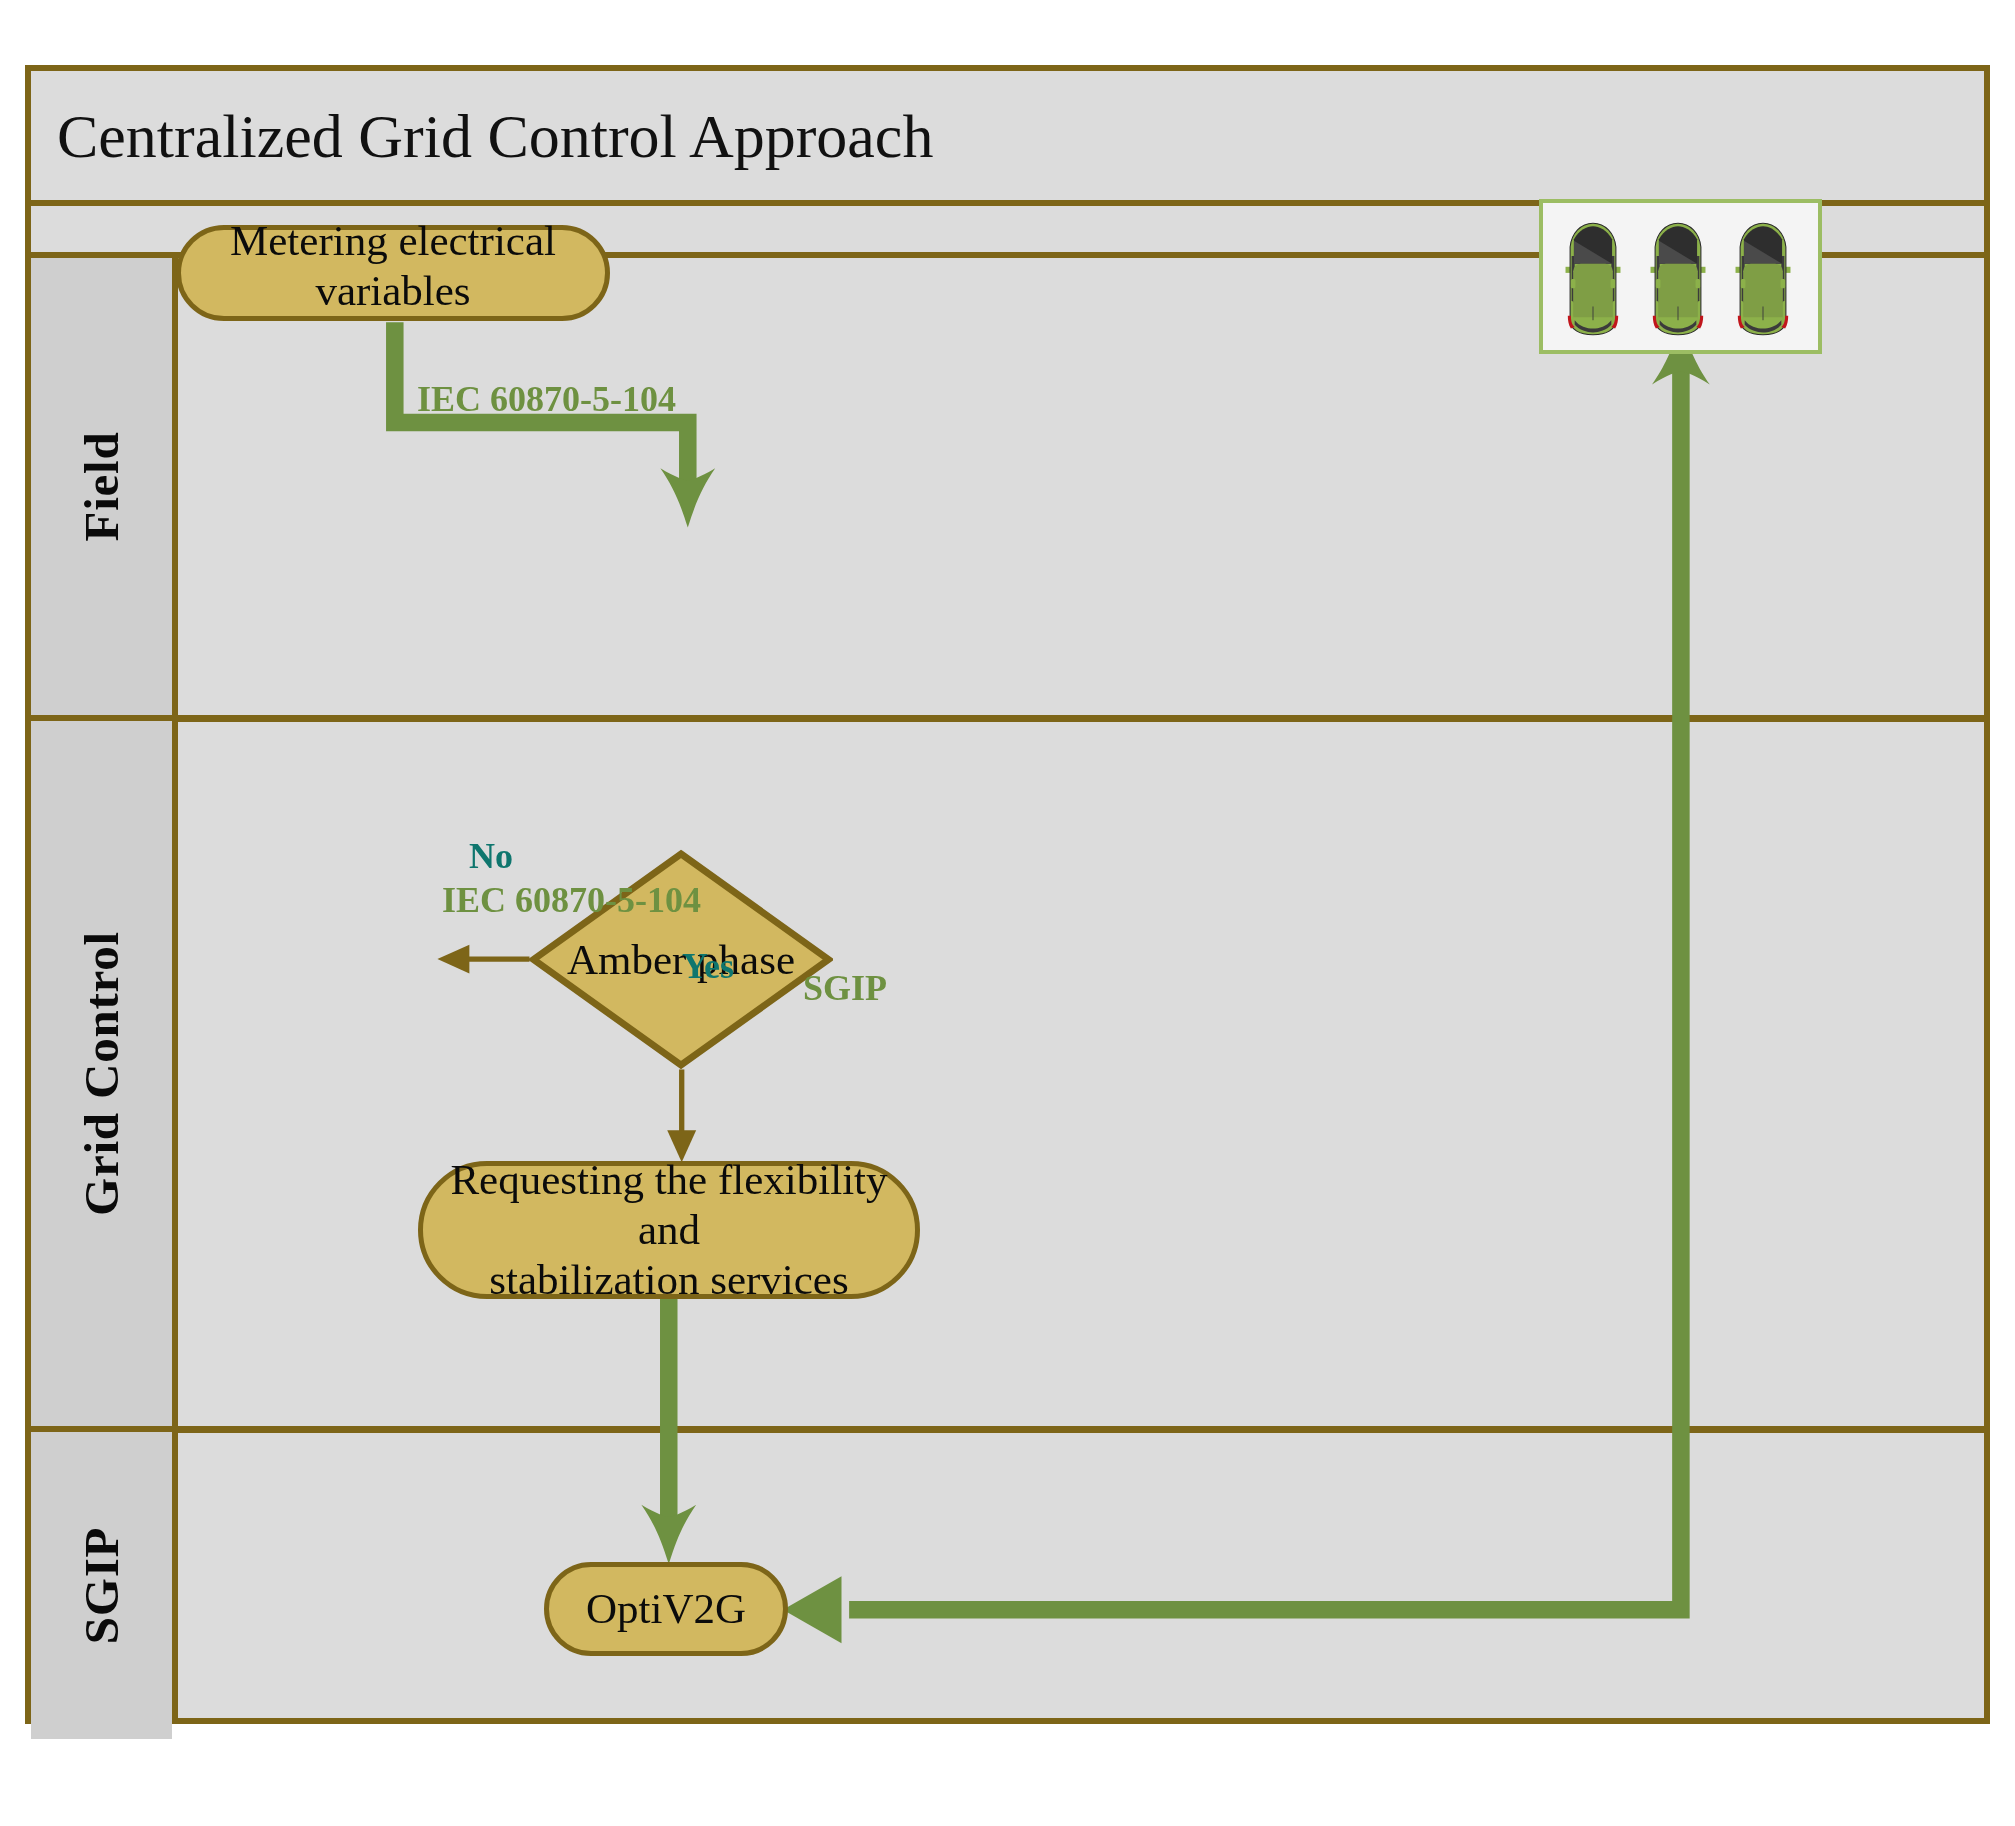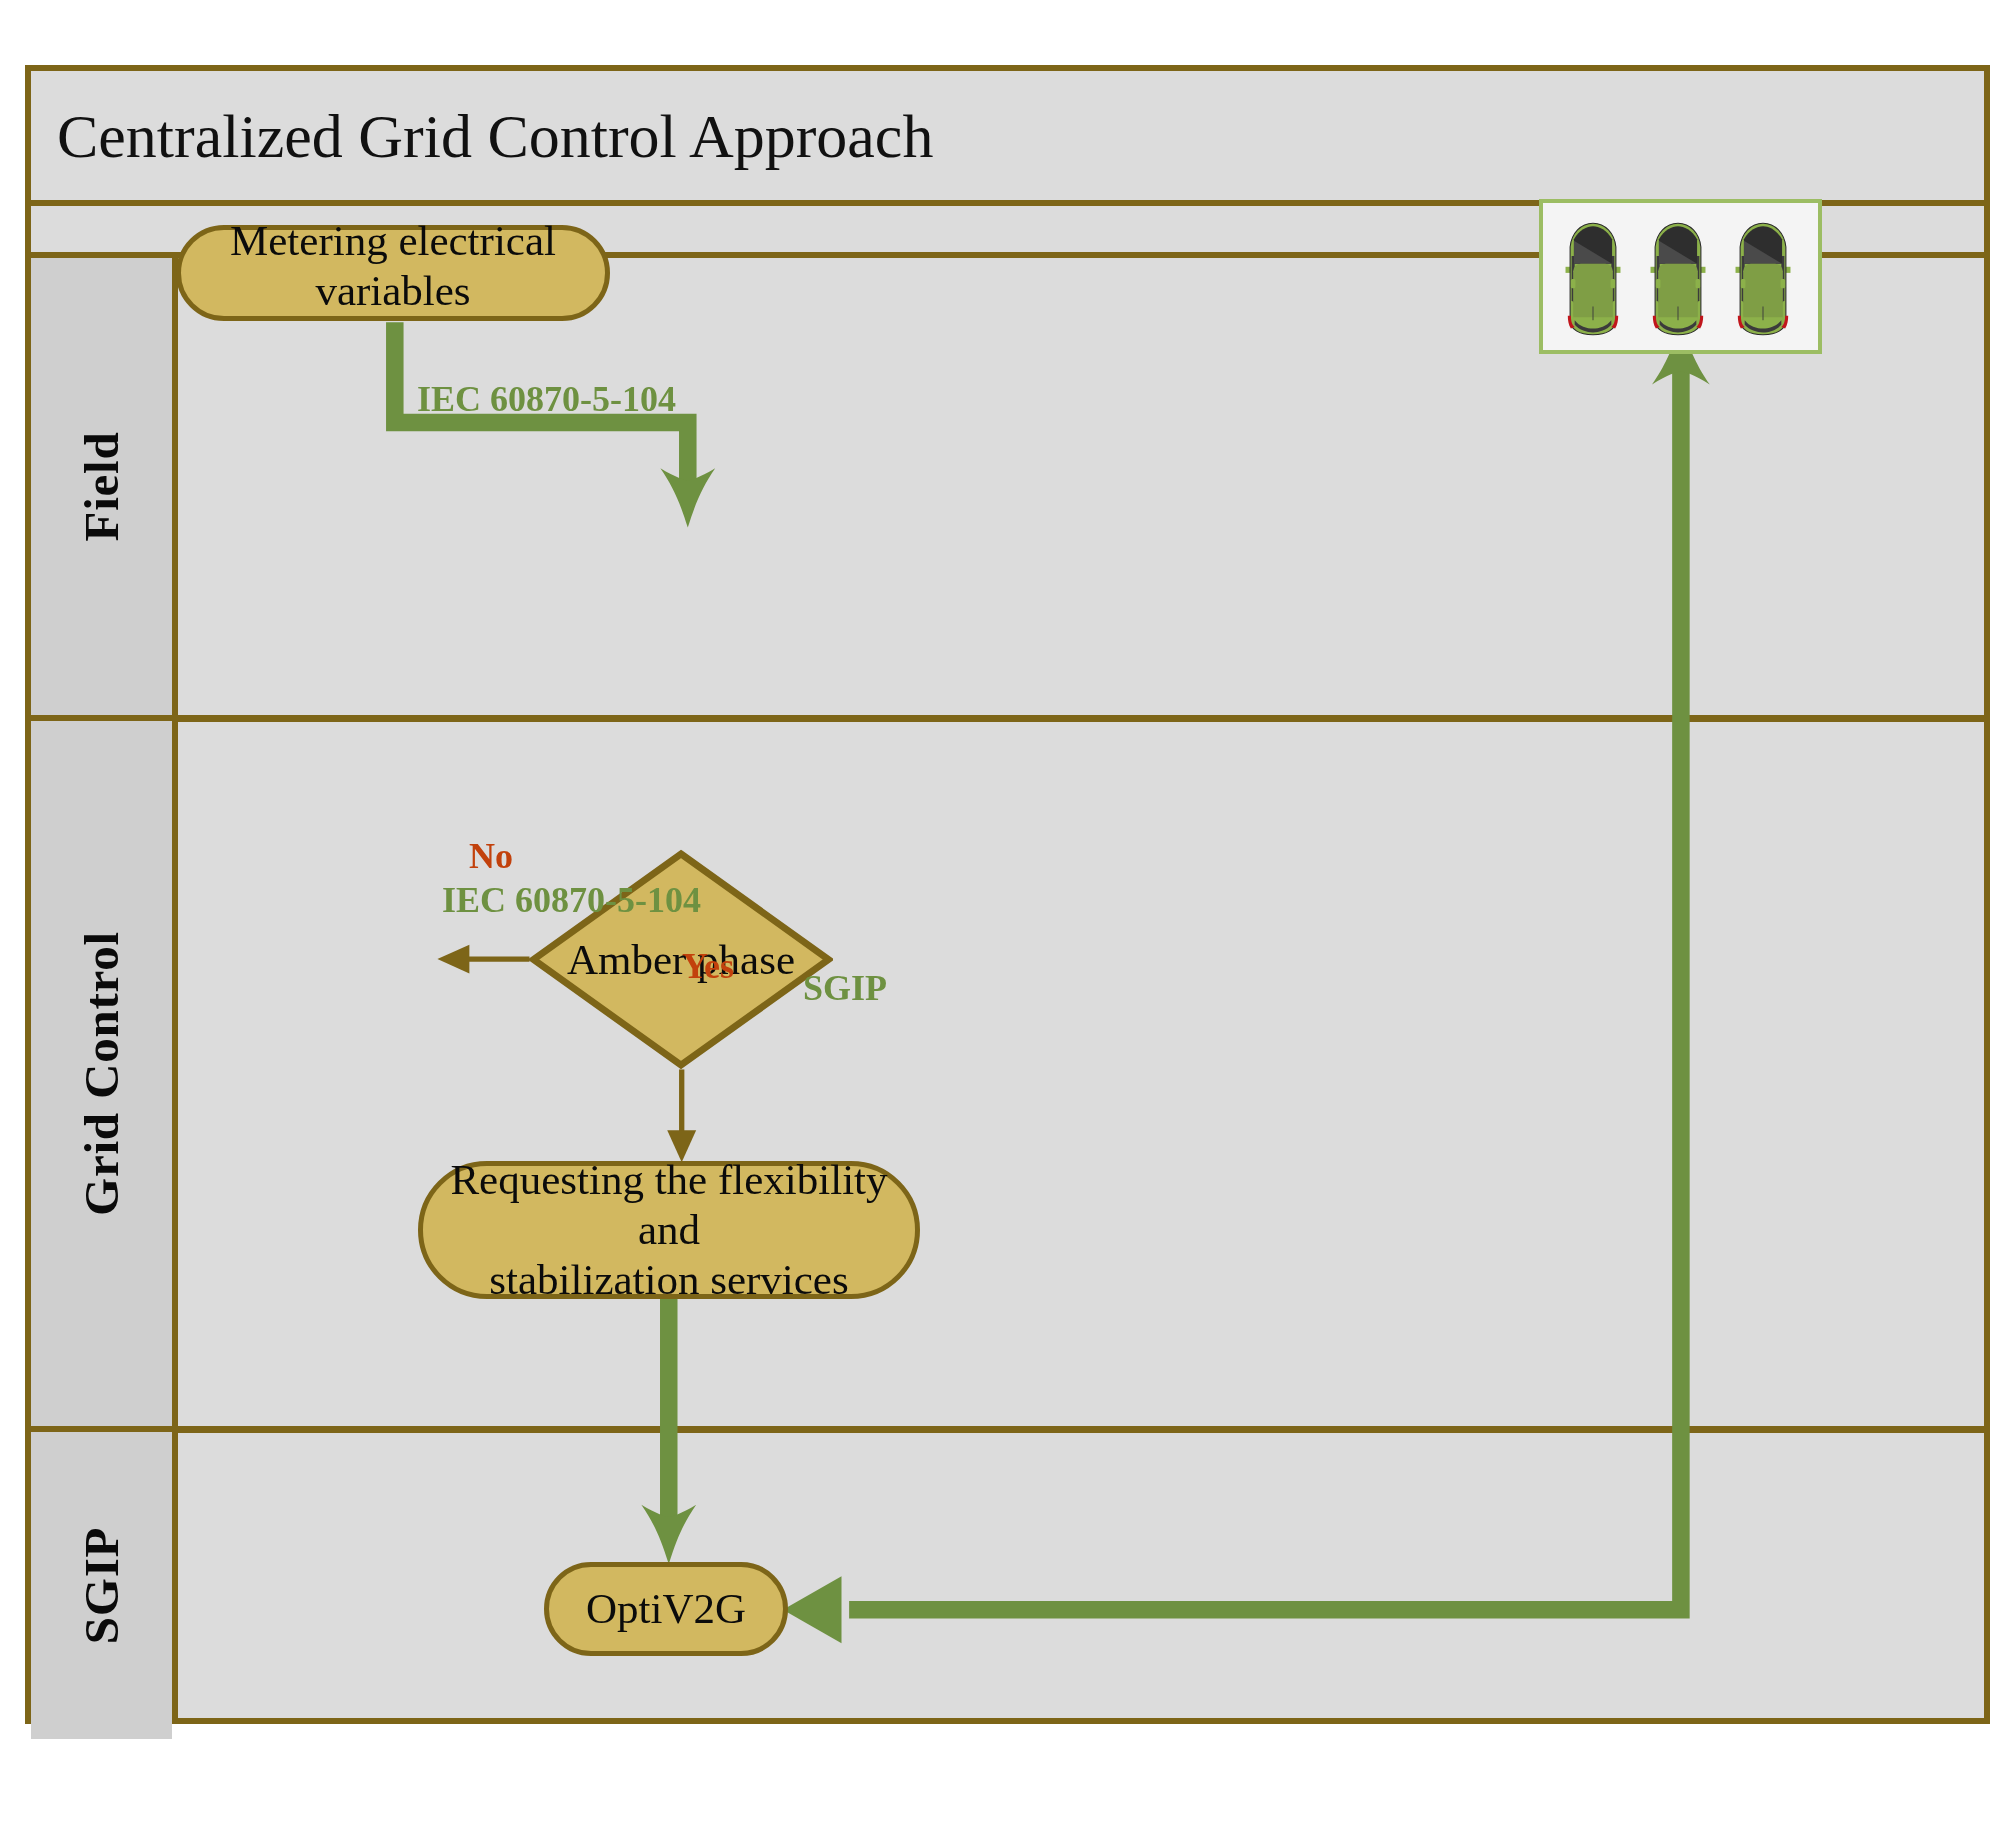--- a/index.html
+++ b/index.html
@@ -186,21 +186,21 @@
     color: #6e9141;
     white-space: nowrap;
   }
   #label-iec-top { left: 386px; top: 307px; font-size: 36px; }
   #label-iec-bottom { left: 411px; top: 808px; font-size: 36px; }
   #label-ocpp { left: 772px; top: 896px; font-size: 36px; }
 
   .branch-label {
     position: absolute;
     font-weight: bold;
-    color: #c2410c;
+    color: #0f766e;
     white-space: nowrap;
     font-size: 36px;
   }
   #label-no { left: 438px; top: 764px; }
   #label-yes { left: 651px; top: 874px; }
 
   
   .carpark {
     position: absolute;
     left: 1508px;

